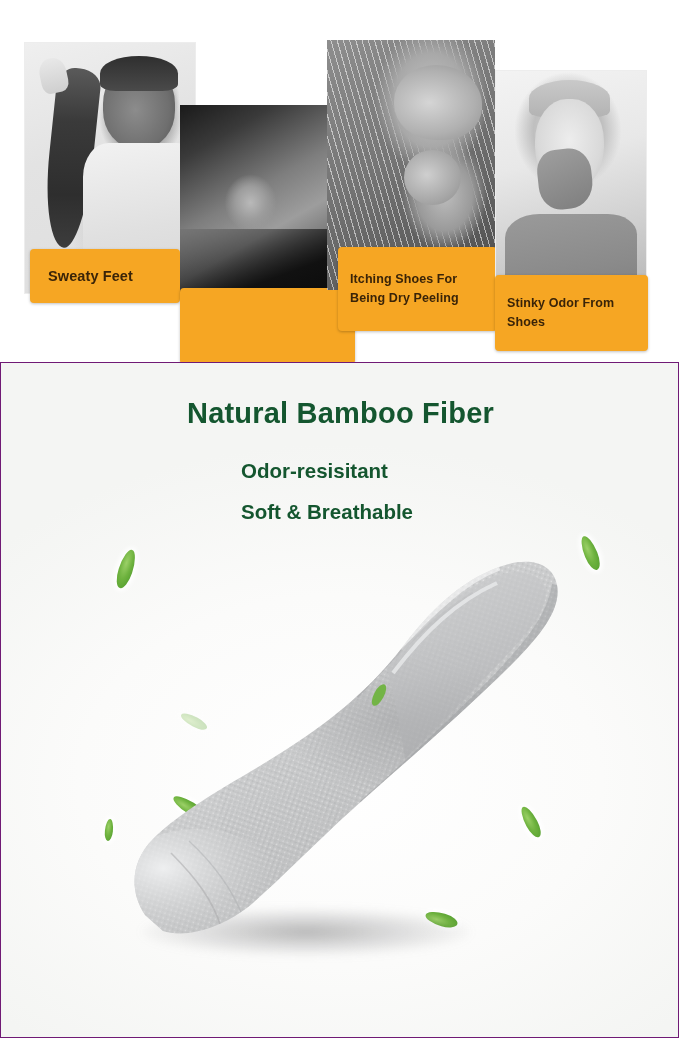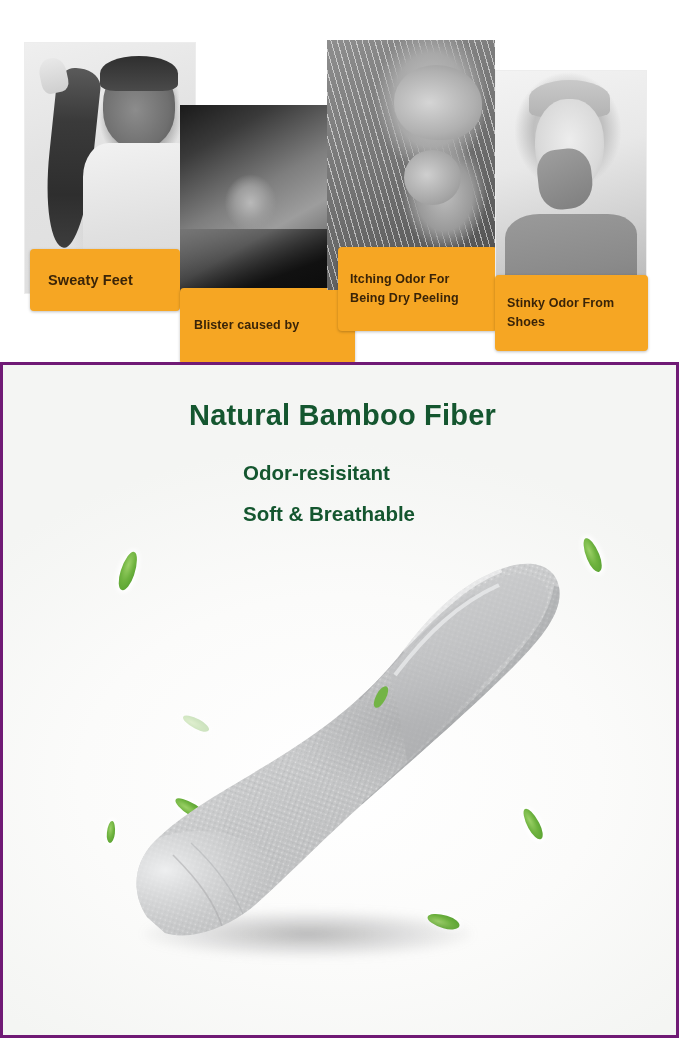--- a/index.html
+++ b/index.html
@@ -66,21 +66,21 @@
   }
 
   
   #bamboo-section {
     position: absolute;
     left: 0; top: 362px;
     width: 679px;
     height: 676px;
     background: #f6f7f6;
     overflow: hidden;
-    border: 3px solid #701a75;
+    border: 1px solid #701a75;
     box-sizing: border-box;
   }
   #bamboo-bg-wash {
     position: absolute;
     inset: 0;
     background:
       radial-gradient(ellipse 70% 50% at 50% 62%, #ffffff 0%, #fbfbfa 55%, #f4f5f3 100%);
   }
 
   #bamboo-heading {
@@ -166,58 +166,57 @@
         <div style="position:absolute; left:46%; top:8%; width:42%; height:34%;
                     background: radial-gradient(ellipse at 45% 55%, #8c8c8c 0%, #6f6f6f 60%, #4d4d4d 100%);
                     border-radius: 48% 48% 44% 44%;"></div>
         <div style="position:absolute; left:44%; top:5%; width:46%; height:14%;
                     background: linear-gradient(180deg,#2f2f2f,#4a4a4a);
                     border-radius: 50% 50% 20% 20%;"></div>
         <div style="position:absolute; left:34%; top:40%; width:68%; height:62%;
                     background: linear-gradient(170deg,#f2f2f2 0%, #e0e0e0 55%, #d6d6d6 100%);
                     border-radius: 22% 18% 0 0;"></div>
       </div>
-      <div class="panel-caption" style="left:30px; top:249px; width:150px; height:62px; padding:0 0 0 18px; font-size:14.5px;">
+      <div class="panel-caption" style="left:30px; top:249px; width:150px; height:54px; padding:0 0 0 18px; font-size:14.5px;">
         <span class="cap-line">Sweaty Feet</span>
       </div>
     </div>
 
     <div class="panel">
       <div class="panel-photo" style="left:180px; top:105px; width:147px; height:222px; border:none;">
         <div class="photo-inner" style="
           background:
             radial-gradient(ellipse 22% 16% at 48% 44%, #b9b9b9 0%, #9d9d9d 45%, rgba(130,130,130,0) 80%),
             linear-gradient(150deg, #1a1a1a 0%, #3a3a3a 18%, #7e7e7e 42%, #9d9d9d 58%, #6b6b6b 74%, #1e1e1e 100%);
         "></div>
         <div style="position:absolute; left:0; top:56%; width:100%; height:44%;
                     background: linear-gradient(160deg, rgba(10,10,10,0.05) 0%, rgba(10,10,10,0.92) 55%, #0b0b0b 100%);"></div>
       </div>
       <div class="panel-caption" style="left:180px; top:288px; width:175px; height:76px; padding:0 0 0 14px; font-size:12.5px;">
-        <span class="cap-line">Blister caused by</span>
       </div>
     </div>
 
     <div class="panel">
       <div class="panel-photo" style="left:327px; top:40px; width:168px; height:250px; border:none;">
         <div class="photo-inner" style="
           background:
             radial-gradient(ellipse 40% 34% at 62% 24%, #c6c6c6 0%, #a8a8a8 55%, rgba(150,150,150,0) 85%),
             radial-gradient(ellipse 30% 26% at 70% 62%, #bdbdbd 0%, #9a9a9a 55%, rgba(150,150,150,0) 85%),
             repeating-linear-gradient(74deg, rgba(255,255,255,0.55) 0px, rgba(255,255,255,0.55) 1px, rgba(0,0,0,0) 1px, rgba(0,0,0,0) 6px),
             linear-gradient(150deg, #8e8e8e 0%, #757575 45%, #5e5e5e 75%, #4a4a4a 100%);
         "></div>
         <div style="position:absolute; left:40%; top:10%; width:52%; height:30%;
                     background: radial-gradient(ellipse at 40% 50%, #d5d5d5 0%, #b0b0b0 60%, #8f8f8f 100%);
                     border-radius: 50% 55% 45% 50%;"></div>
         <div style="position:absolute; left:46%; top:44%; width:34%; height:22%;
                     background: radial-gradient(ellipse at 40% 45%, #cfcfcf 0%, #a5a5a5 65%, #8b8b8b 100%);
                     border-radius: 50%;"></div>
       </div>
       <div class="panel-caption" style="left:338px; top:247px; width:159px; height:84px; padding:0 0 0 12px; font-size:12.5px;">
-        <span class="cap-line">Itching Odor For</span>
+        <span class="cap-line">Itching Shoes For</span>
         <span class="cap-line">Being Dry Peeling</span>
       </div>
     </div>
 
     <div class="panel">
       <div class="panel-photo" style="left:495px; top:70px; width:152px; height:232px;">
         <div class="photo-inner" style="
           background:
             radial-gradient(ellipse 42% 30% at 48% 26%, #d8d8d8 0%, #bfbfbf 55%, rgba(180,180,180,0) 85%),
             linear-gradient(165deg, #f3f3f3 0%, #e8e8e8 38%, #cfcfcf 70%, #b4b4b4 100%);

